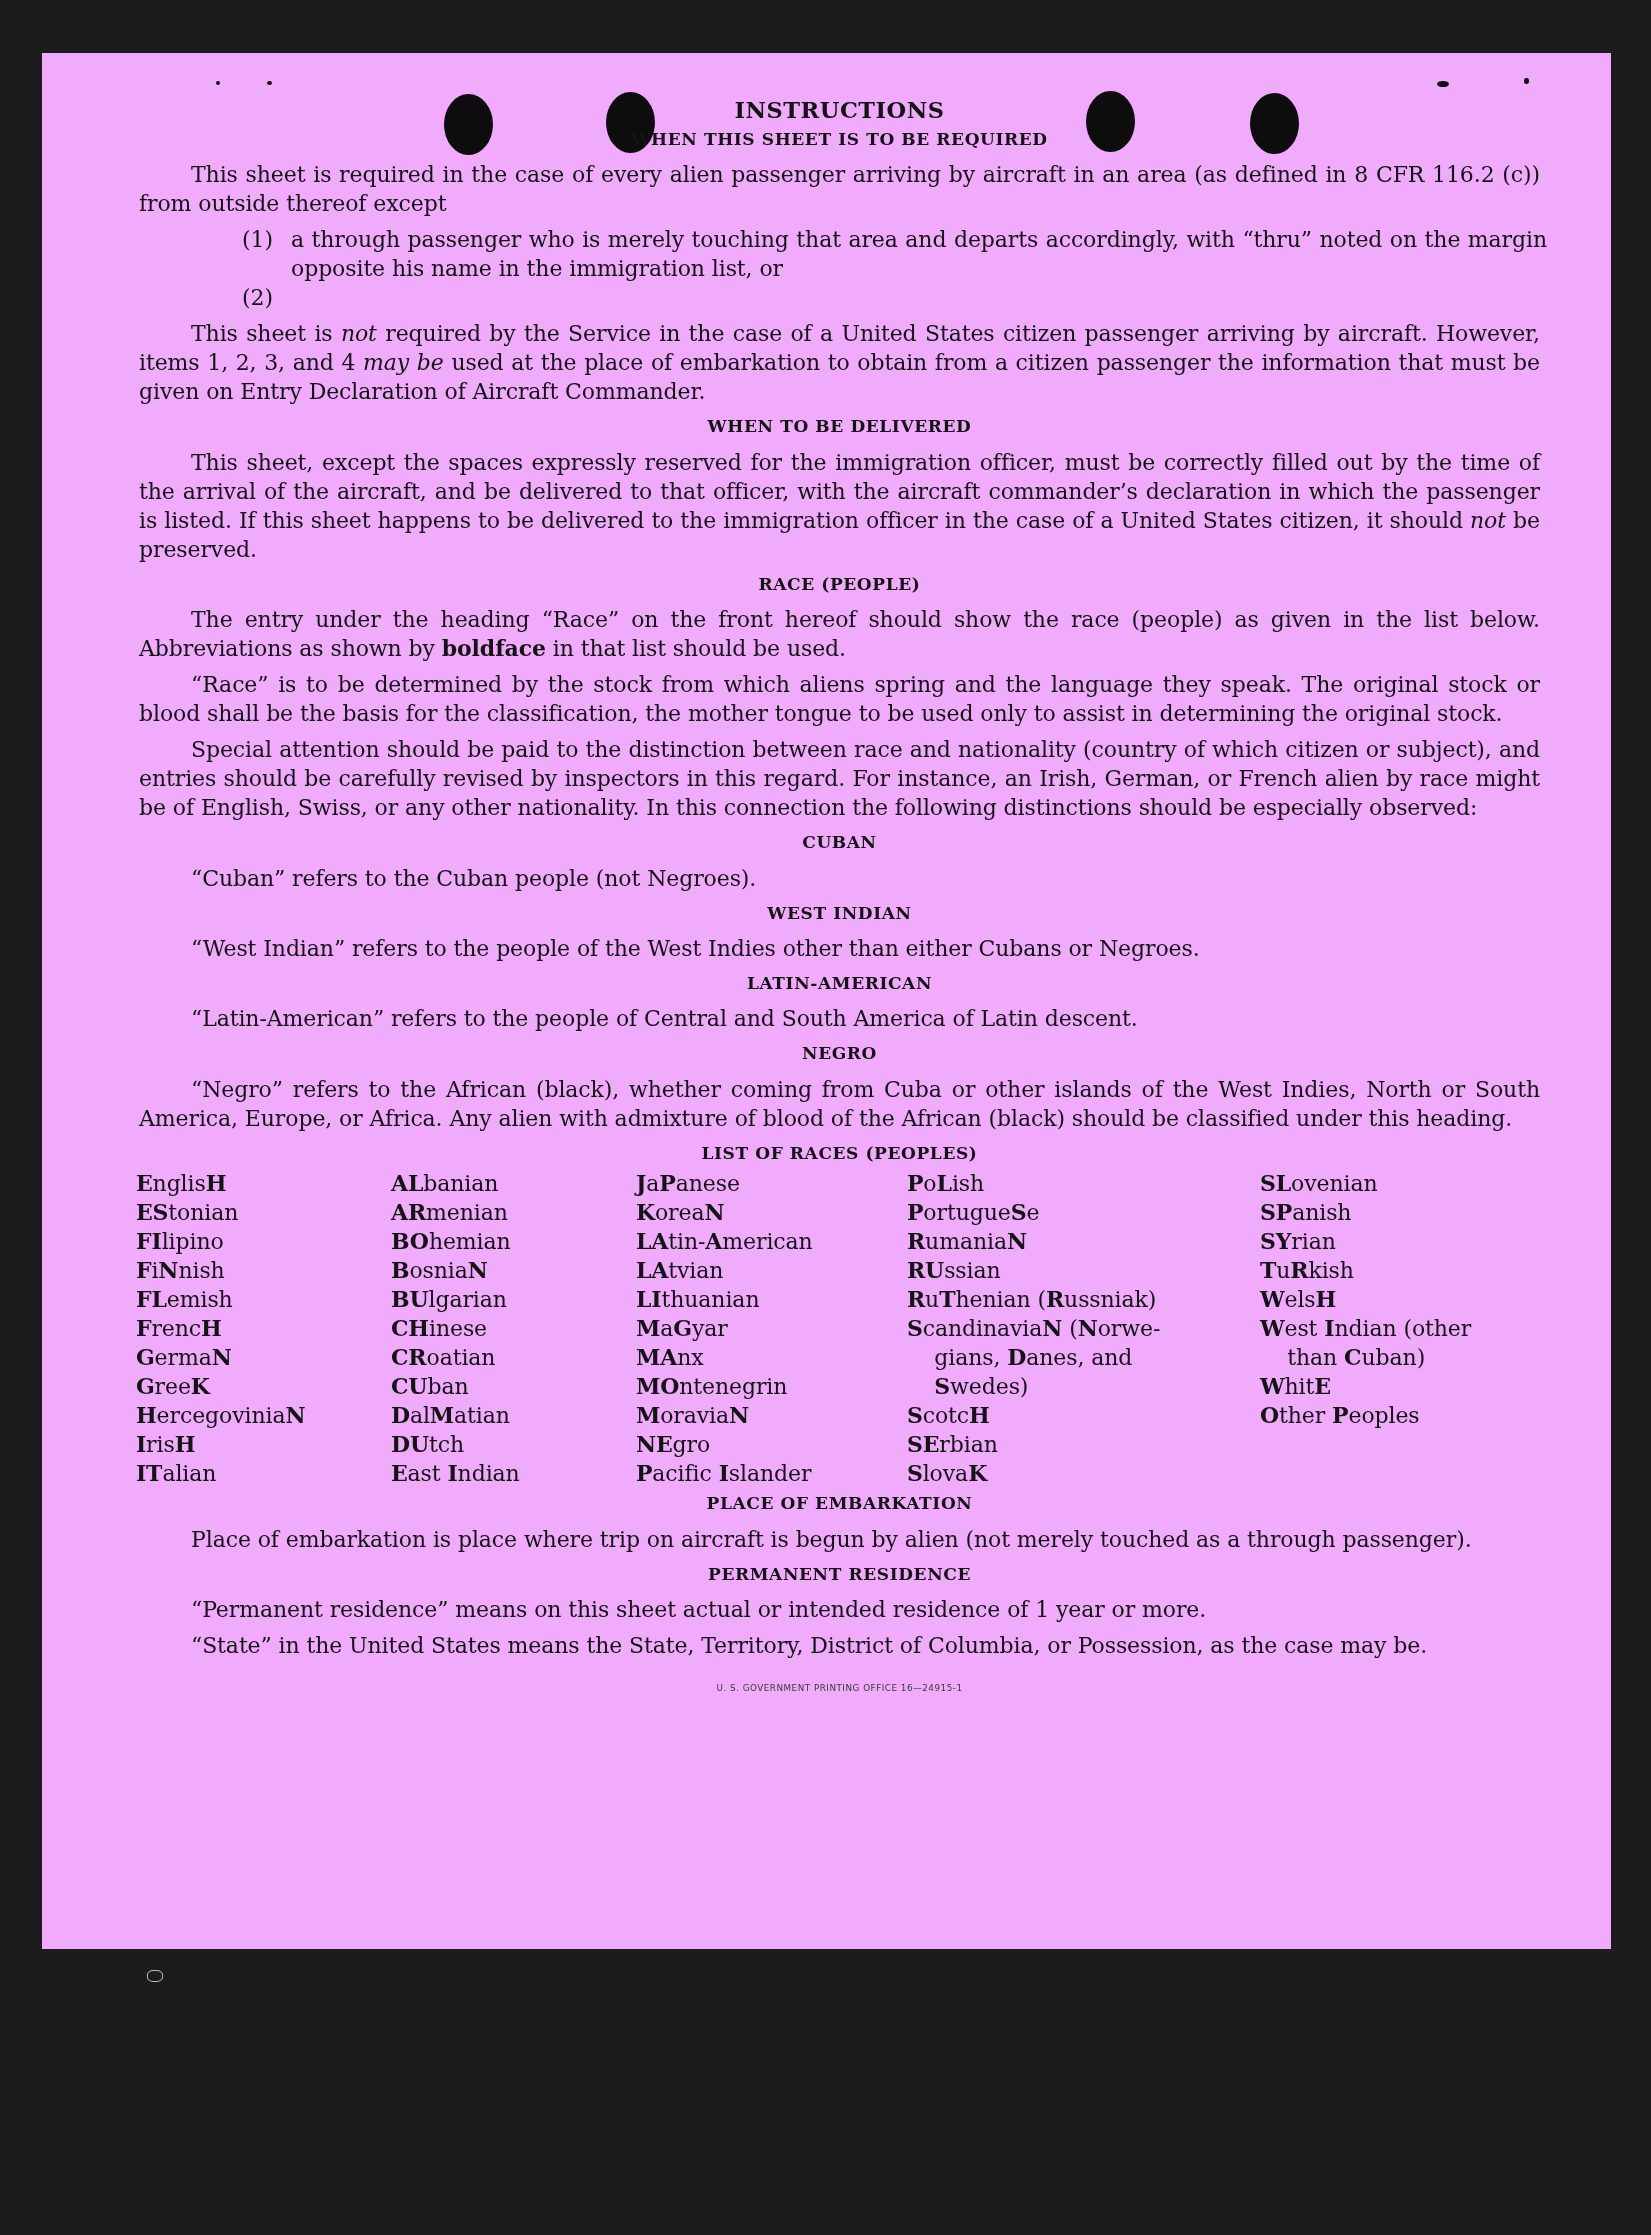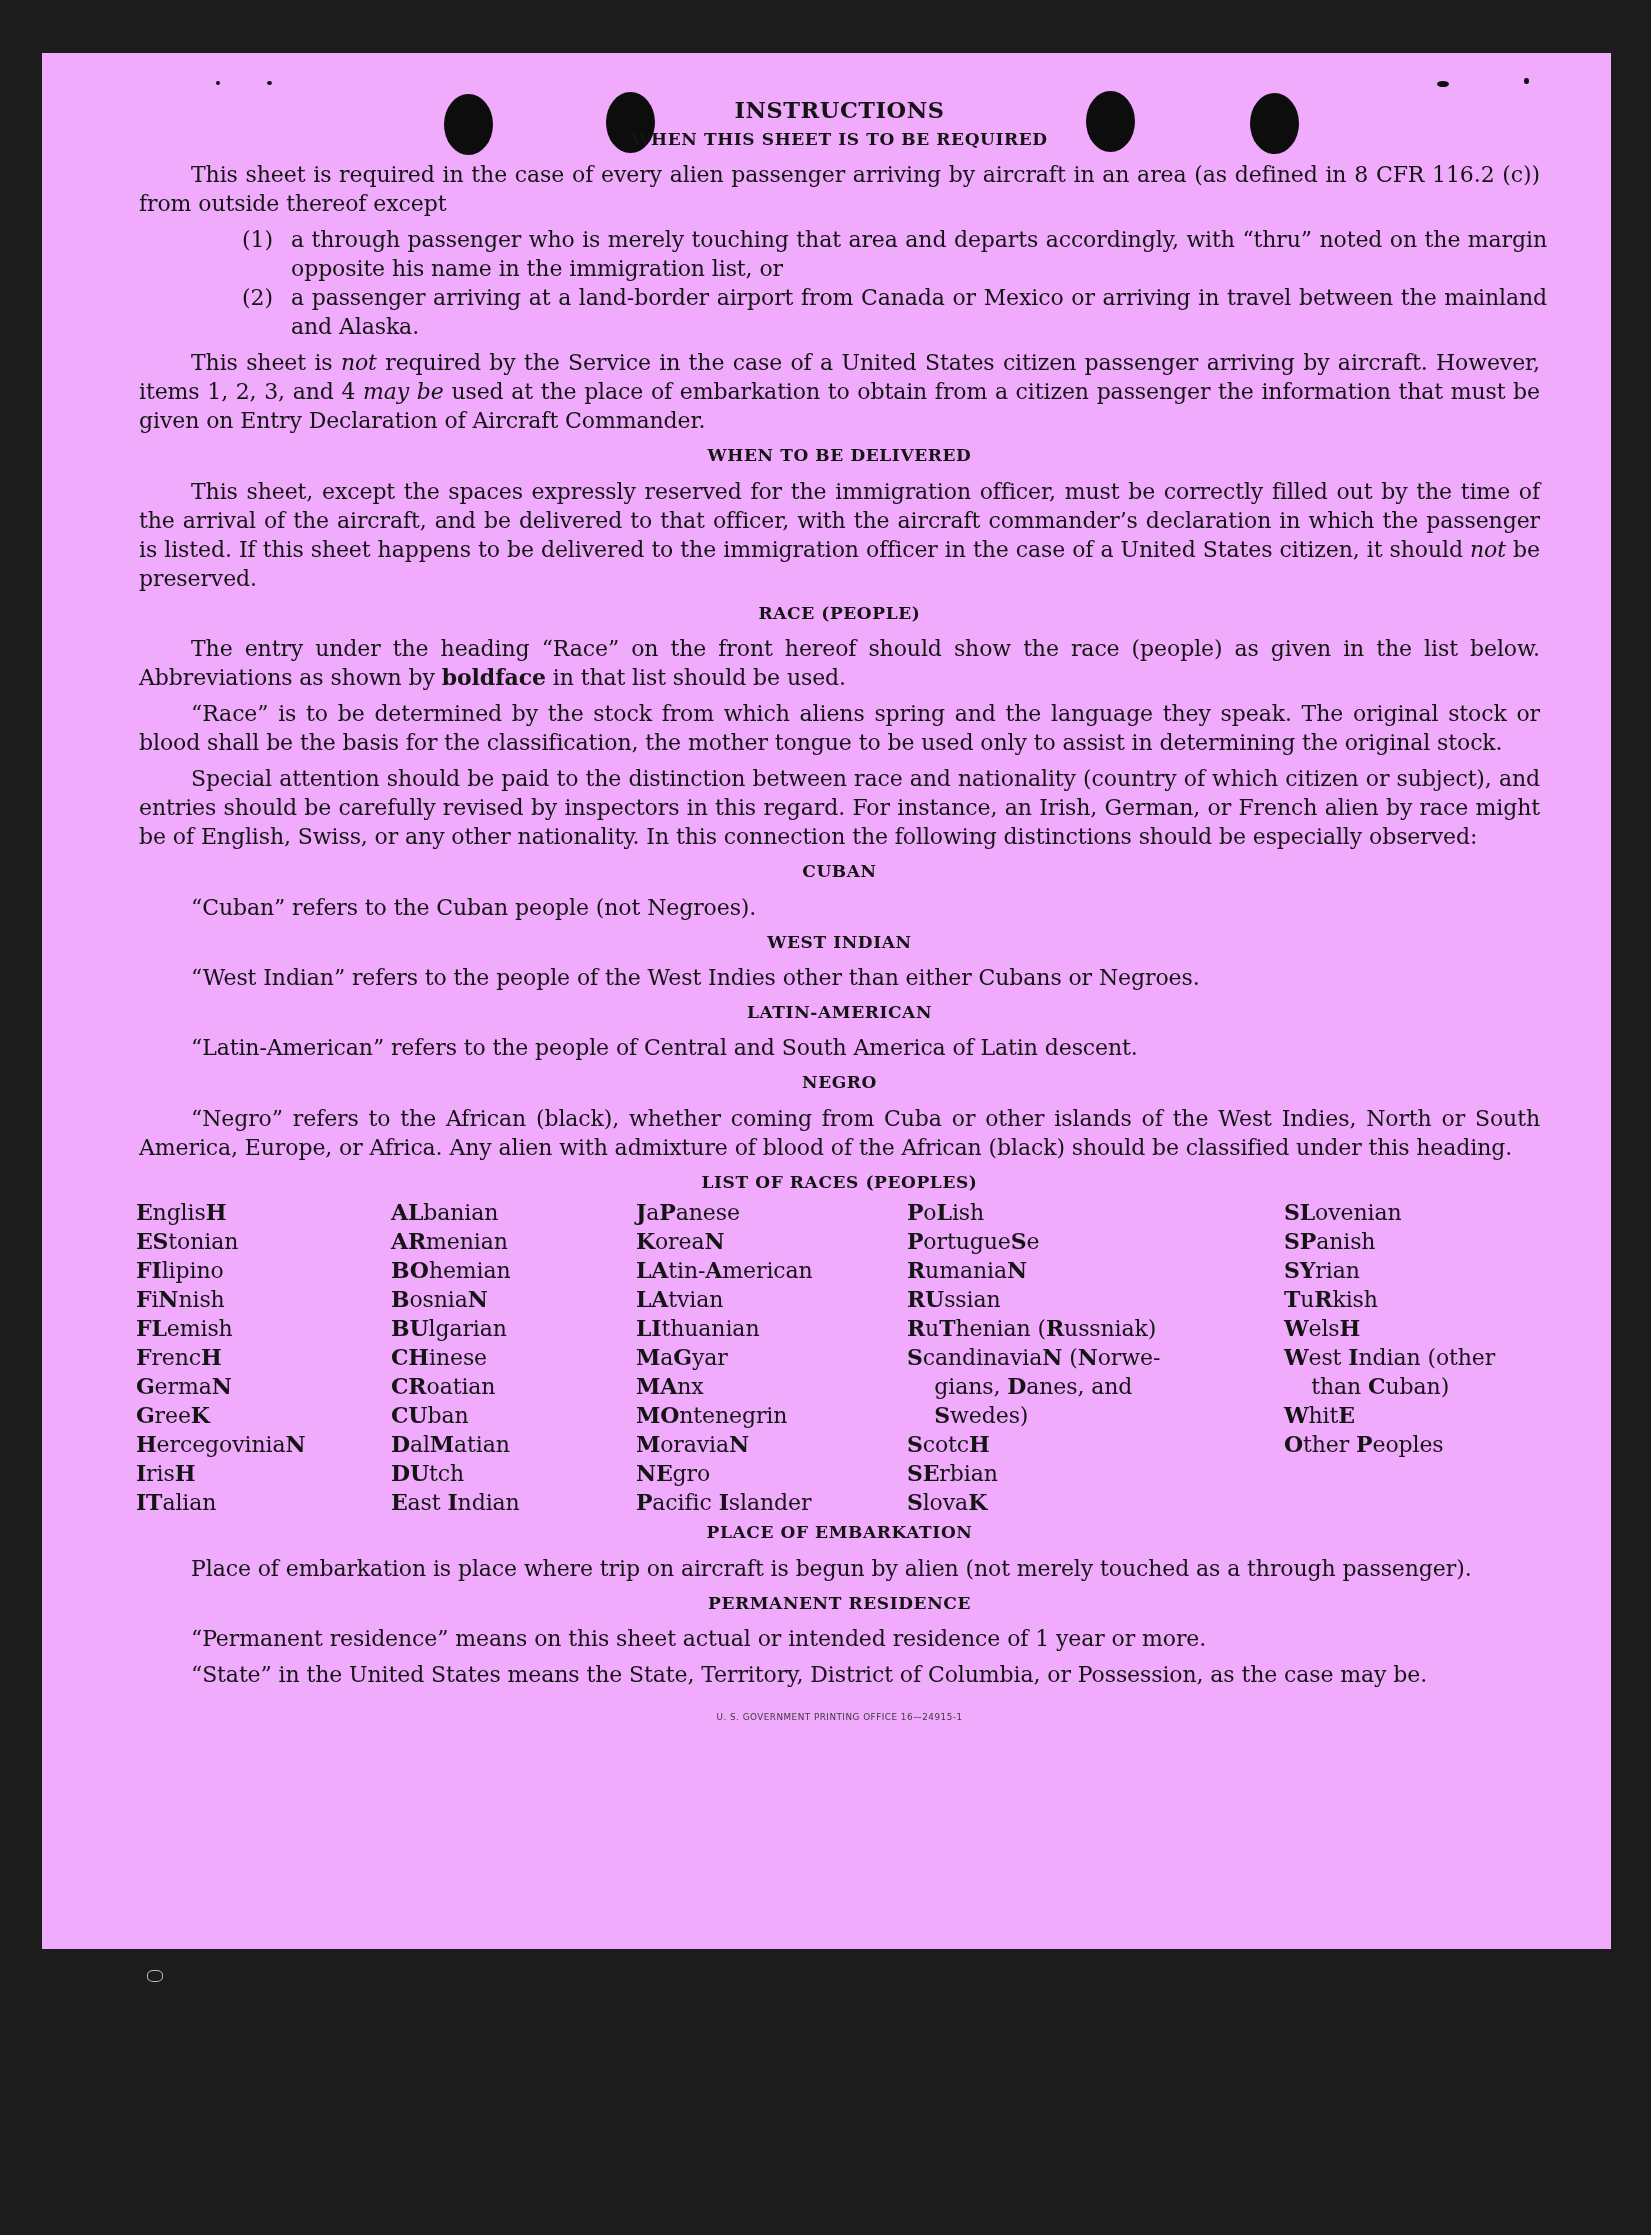--- a/index.html
+++ b/index.html
@@ -17,21 +17,21 @@
     font-size:22px; line-height:29px; letter-spacing:-0.1px;
   }
   .title { text-align:center; font-weight:bold; font-size:22.5px; line-height:29px; letter-spacing:0.5px; }
   .subhead { text-align:center; font-weight:bold; font-size:17px; line-height:27.4px; letter-spacing:0.6px; margin-top:1px; }
   p { margin:7px; text-align:justify; text-indent:52px; }
   .item { display:flex; padding-left:110px; text-align:justify; }
   .item .num { width:49px; flex:none; }
   .item .txt { flex:1; text-align:justify; }
   .races { display:flex; font-size:22px; line-height:29px; margin-top:2px; padding-left:3.9px; }
   .col { display:flex; flex-direction:column; }
-  .col1 { width:245px; } .col2 { width:255px; } .col3 { width:271px; } .col4 { width:353px; } .col5 { width:255px;margin-left:24px; }
+  .col1 { width:245px; } .col2 { width:255px; } .col3 { width:271px; } .col4 { width:353px; } .col5 { width:255px; }
   .footer { text-align:center; font-family:"DejaVu Sans", sans-serif; font-size:8.8px; letter-spacing:0.5px; color:#3a3a3a; margin-top:13.7px; }
   .speck { position:absolute; background:#111; border-radius:50%; }
   .dust { position:absolute; border:1px solid #bbb; border-radius:40%; width:13.7px; height:9.8px; }
 </style>
 </head>
 <body>
 
 <div class="paper">
   <div class="hole" style="left:402px; top:41px;"></div>
   <div class="hole" style="left:564px; top:39px;"></div>
@@ -46,21 +46,20 @@
     <div class="title">INSTRUCTIONS</div>
 
     <div class="subhead">WHEN THIS SHEET IS TO BE REQUIRED</div>
     <p>This sheet is required in the case of every alien passenger arriving by aircraft in an area (as defined in 8 CFR 116.2 (c)) from outside thereof except</p>
     <div class="item">
       <span class="num">(1)</span>
       <span class="txt">a through passenger who is merely touching that area and departs accordingly, with “thru” noted on the margin opposite his name in the immigration list, or</span>
     </div>
     <div class="item">
       <span class="num">(2)</span>
-      <span class="txt">a passenger arriving at a land-border airport from Canada or Mexico or arriving in travel between the mainland and Alaska.</span>
     </div>
     <p><span>This sheet is </span><em>not</em><span> required by the Service in the case of a United States citizen passenger arriving by aircraft. However, items 1, 2, 3, and 4 </span><em>may be</em><span> used at the place of embarkation to obtain from a citizen passenger the information that must be given on Entry Declaration of Aircraft Commander.</span></p>
 
     <div class="subhead">WHEN TO BE DELIVERED</div>
     <p><span>This sheet, except the spaces expressly reserved for the immigration officer, must be correctly filled out by the time of the arrival of the aircraft, and be delivered to that officer, with the aircraft commander’s declaration in which the passenger is listed. If this sheet happens to be delivered to the immigration officer in the case of a United States citizen, it should </span><em>not</em><span> be preserved.</span></p>
 
     <div class="subhead">RACE (PEOPLE)</div>
     <p><span>The entry under the heading “Race” on the front hereof should show the race (people) as given in the list below. Abbreviations as shown by </span><strong>boldface</strong><span> in that list should be used.</span></p>
     <p>“Race” is to be determined by the stock from which aliens spring and the language they speak. The original stock or blood shall be the basis for the classification, the mother tongue to be used only to assist in determining the original stock.</p>
     <p>Special attention should be paid to the distinction between race and nationality (country of which citizen or subject), and entries should be carefully revised by inspectors in this regard. For instance, an Irish, German, or French alien by race might be of English, Swiss, or any other nationality. In this connection the following distinctions should be especially observed:</p>

